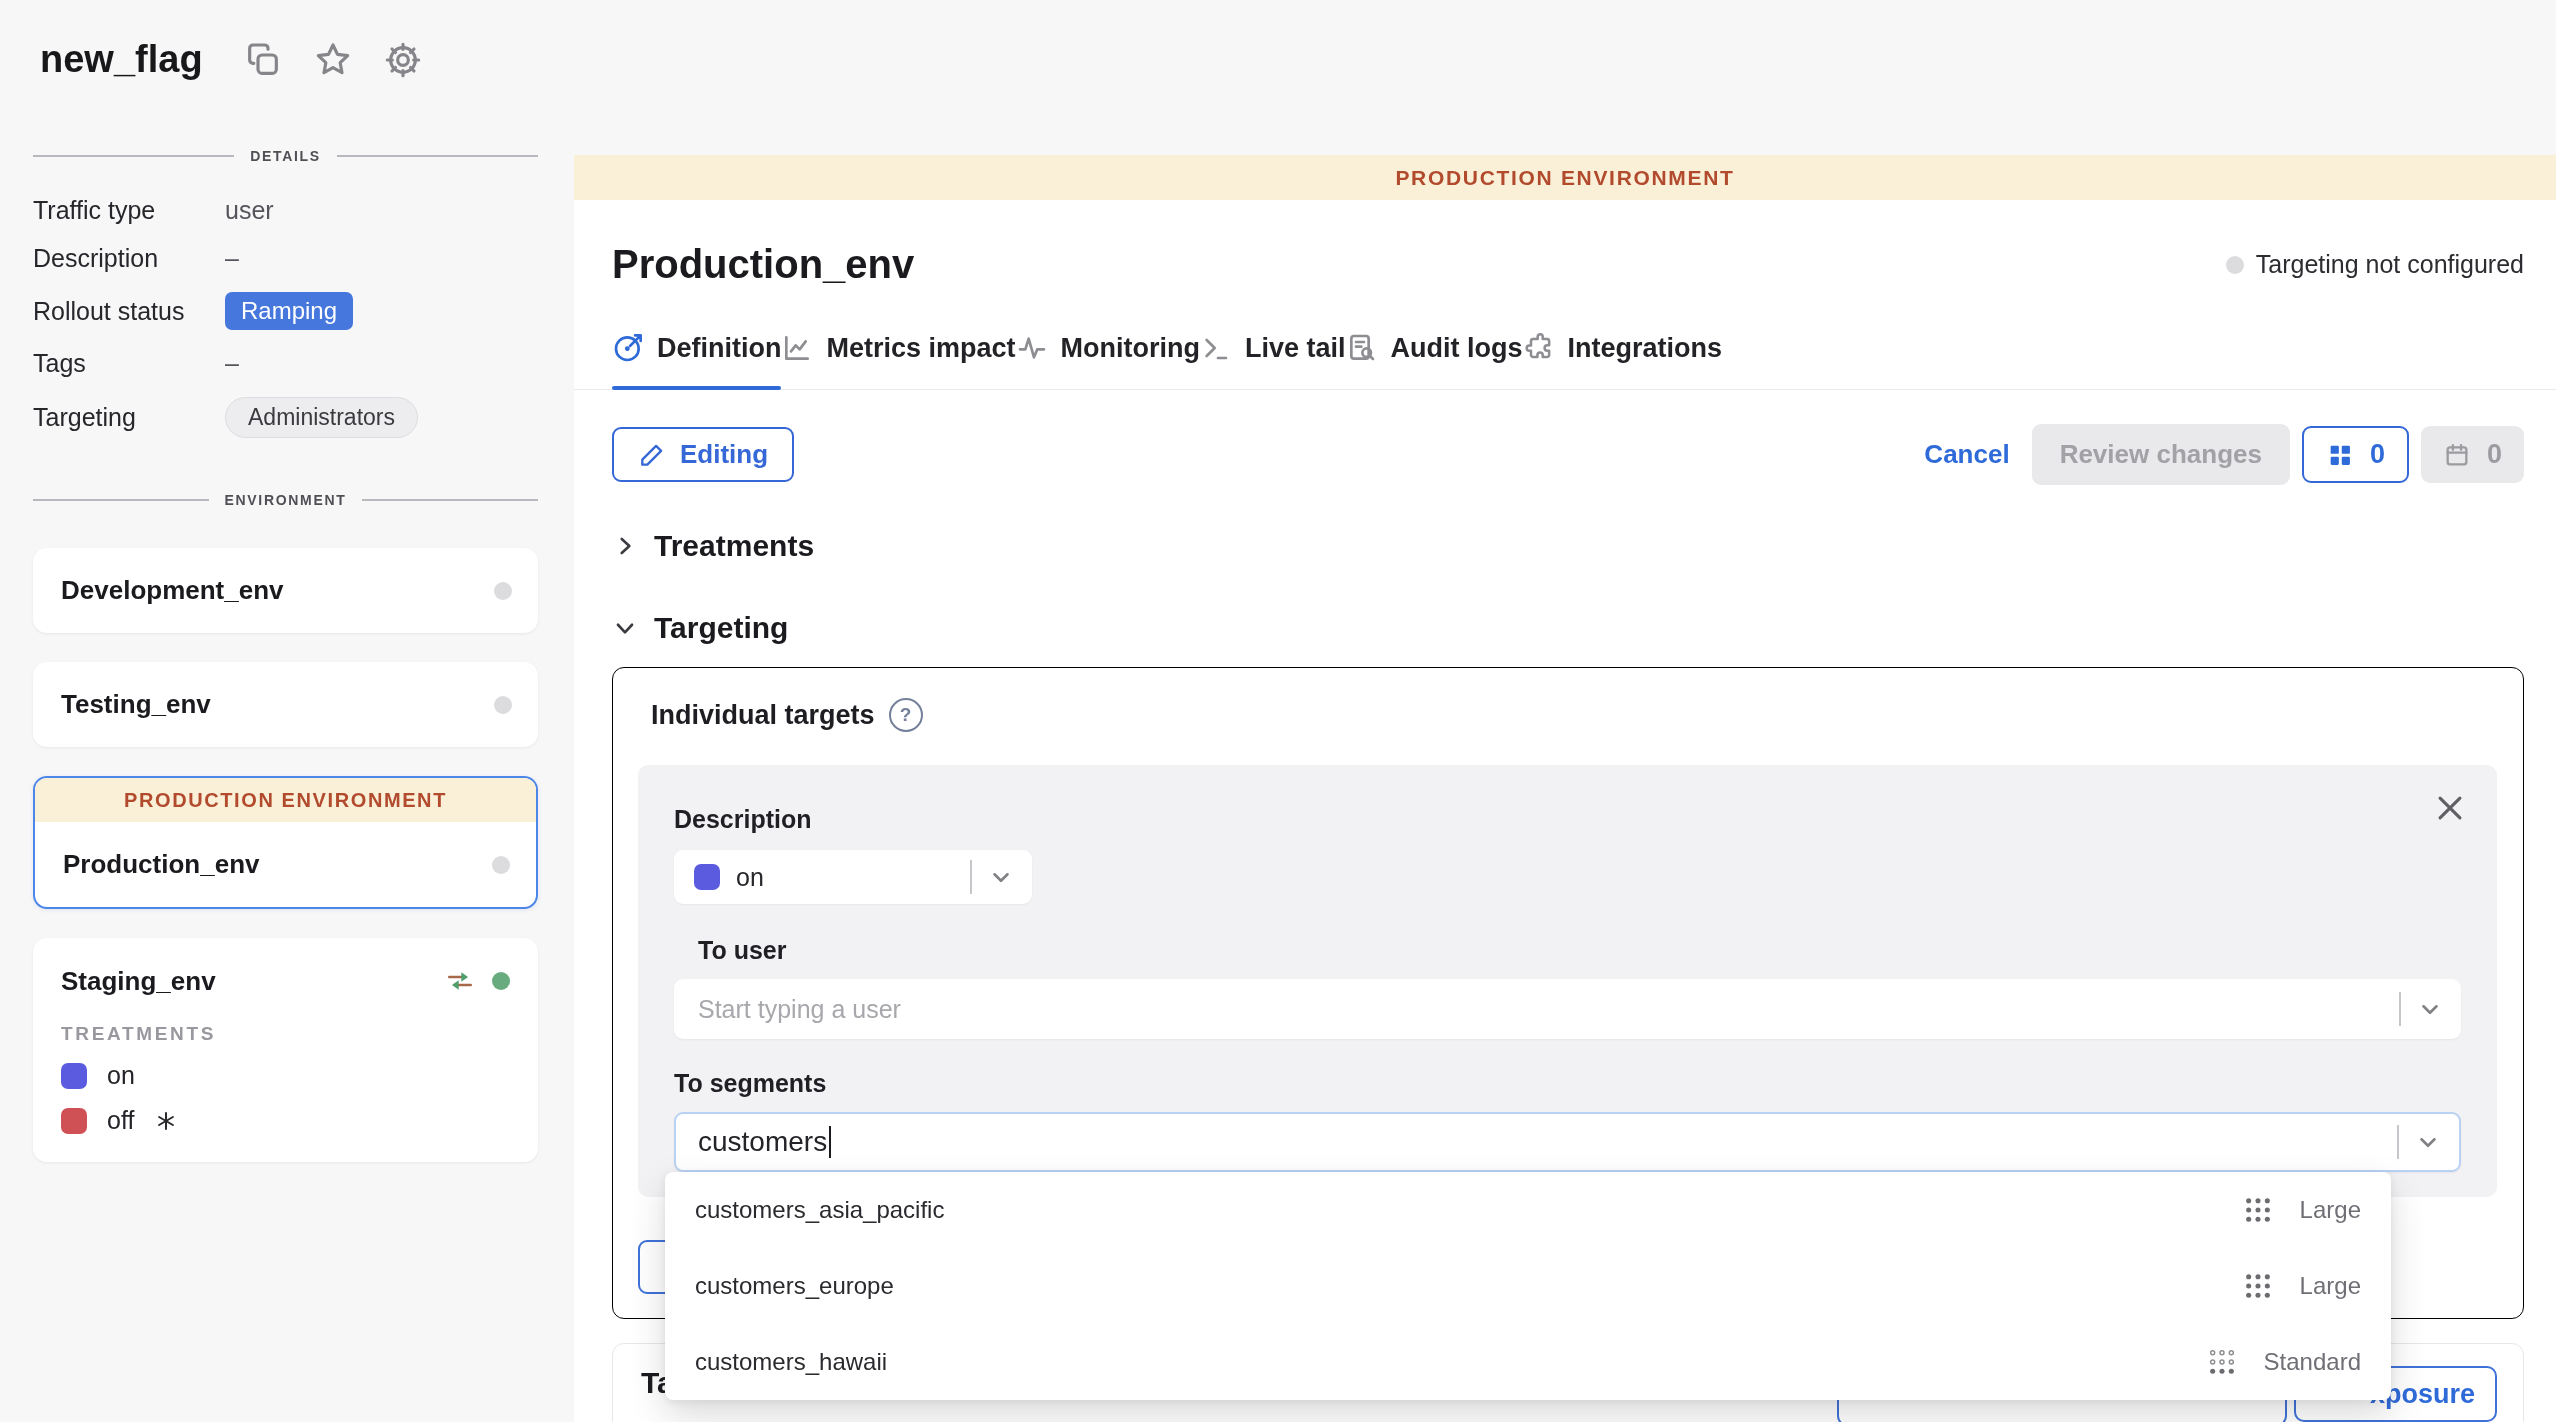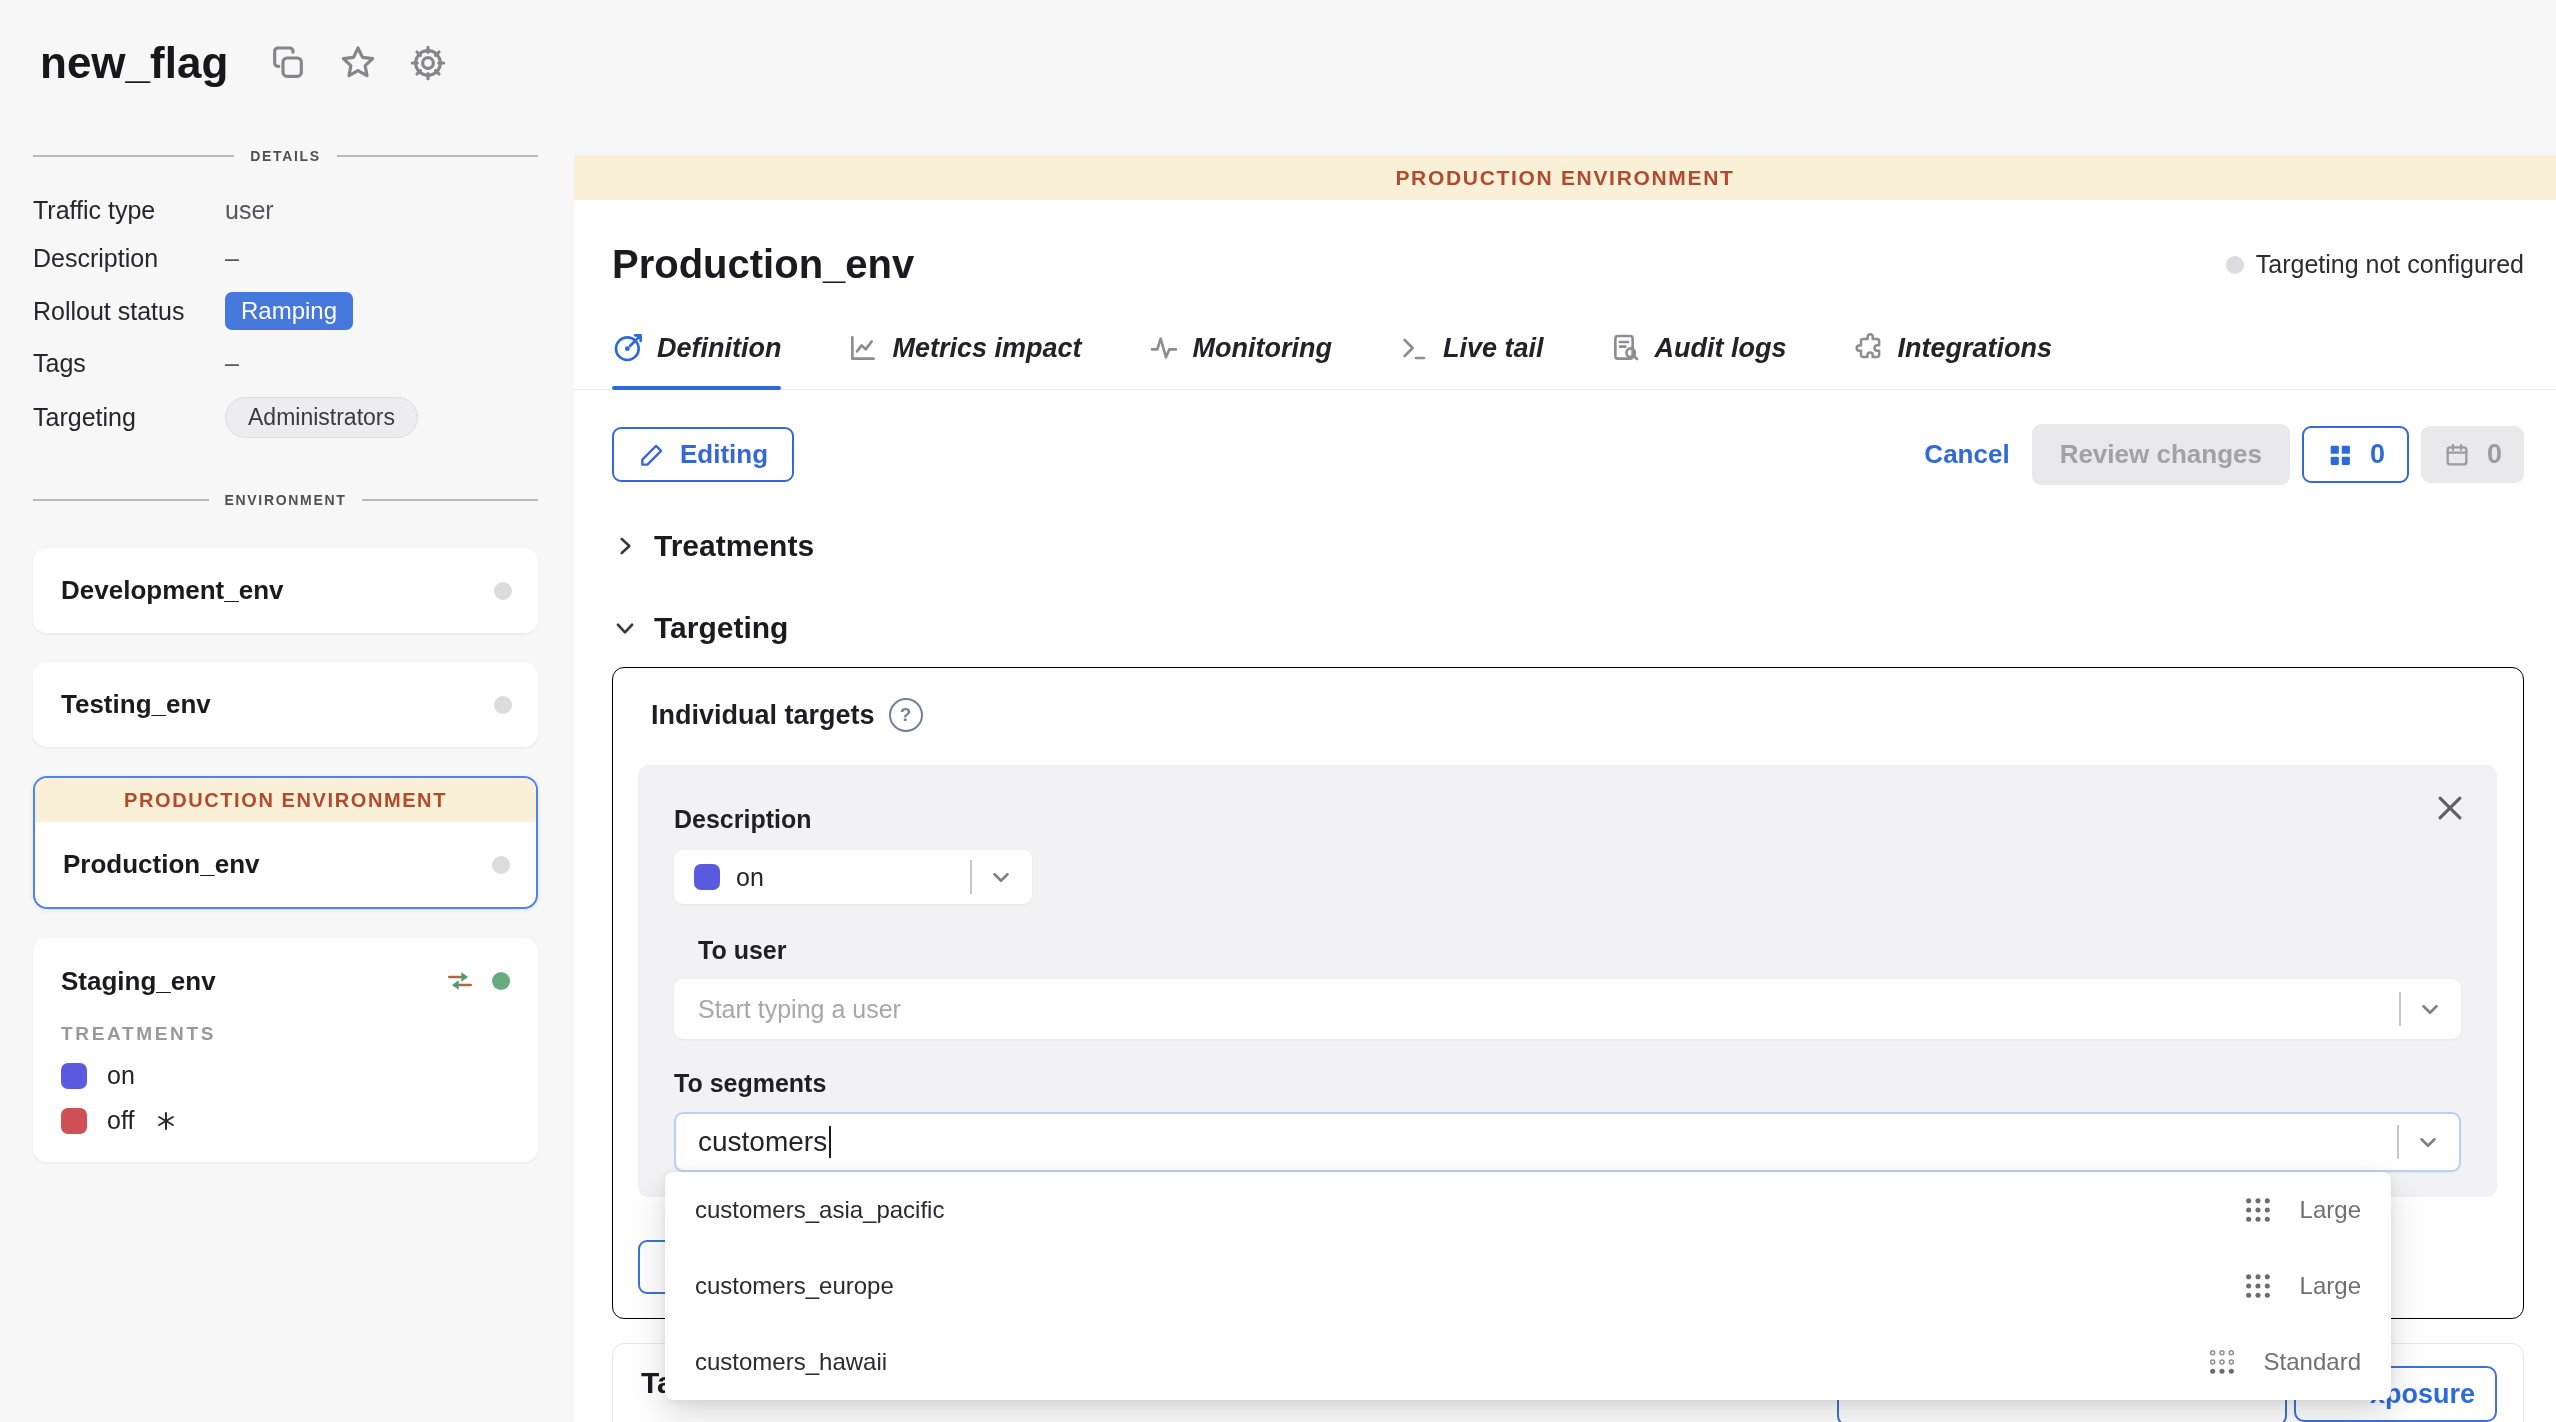--- a/index.html
+++ b/index.html
@@ -4,21 +4,21 @@
 <style>
   html,body{margin:0;padding:0;}
   body{width:2556px;height:1422px;overflow:hidden;background:#f7f7f8;
        font-family:"Liberation Sans", sans-serif;color:#1b1b1f;}
   .page{position:relative;width:2556px;height:1422px;}
   svg{display:block;}
   button{font-family:inherit;cursor:pointer;}
 
   
   .flag-header{position:absolute;left:40px;top:38px;display:flex;align-items:center;gap:30px;}
-  .flag-title{font-size:44px;font-weight:700;color:#18181b;margin-right:10px;}
+  .flag-title{font-size:38px;font-weight:700;color:#18181b;margin-right:10px;}
   .hicon{width:40px;height:40px;color:#85858a;background:none;border:none;padding:0;}
 
   
   .sidebar{position:absolute;left:33px;top:148px;width:505px;}
   .rule-head{display:flex;align-items:center;gap:16px;color:#4f4f55;font-size:14px;
              font-weight:700;letter-spacing:.12em;}
   .rule-head::before,.rule-head::after{content:"";flex:1;height:2px;background:#b8b8bd;}
   .kv{margin-top:32px;display:grid;grid-template-columns:192px 1fr;row-gap:19px;
       align-items:center;font-size:25px;}
   .kv .k{color:#26262b;}
@@ -51,21 +51,21 @@
 
   
   .main{position:absolute;left:574px;top:155px;right:0;bottom:0;background:#fff;}
   .prod-banner{height:45px;background:#faf0d8;display:flex;align-items:center;justify-content:center;
                color:#b24a2d;font-size:21px;font-weight:700;letter-spacing:.08em;}
   .main-head{display:flex;align-items:center;justify-content:space-between;
              padding:42px 32px 0 38px;}
   .env-title{font-size:40px;font-weight:700;color:#1b1b1f;}
   .target-status{display:flex;align-items:center;gap:12px;font-size:25px;color:#2c2c31;}
 
-  .tabs{display:flex;gap:66px;padding:0 38px;margin-top:44px;border-bottom:1px solid #e9e9eb;font-style:italic;}
+  .tabs{display:flex;padding:0 38px;margin-top:44px;border-bottom:1px solid #e9e9eb;}
   .tab{display:flex;align-items:center;gap:13px;font-size:27px;font-weight:600;color:#222227;
        padding-bottom:24px;position:relative;line-height:34px;cursor:pointer;}
   .tab .ticon{color:#8d8d92;}
   .tab.active .ticon{color:#2f6bd8;}
   .tab.active::after{content:"";position:absolute;left:0;right:0;bottom:-1px;height:4px;
        background:#2f6bd8;border-radius:2px;}
 
   .controls{display:flex;align-items:center;padding:0 32px 0 38px;margin-top:34px;}
   .btn-editing{display:flex;align-items:center;gap:14px;border:2px solid #3567d6;color:#3567d6;
        background:#fff;border-radius:9px;padding:10px 24px;font-size:26px;font-weight:700;}

